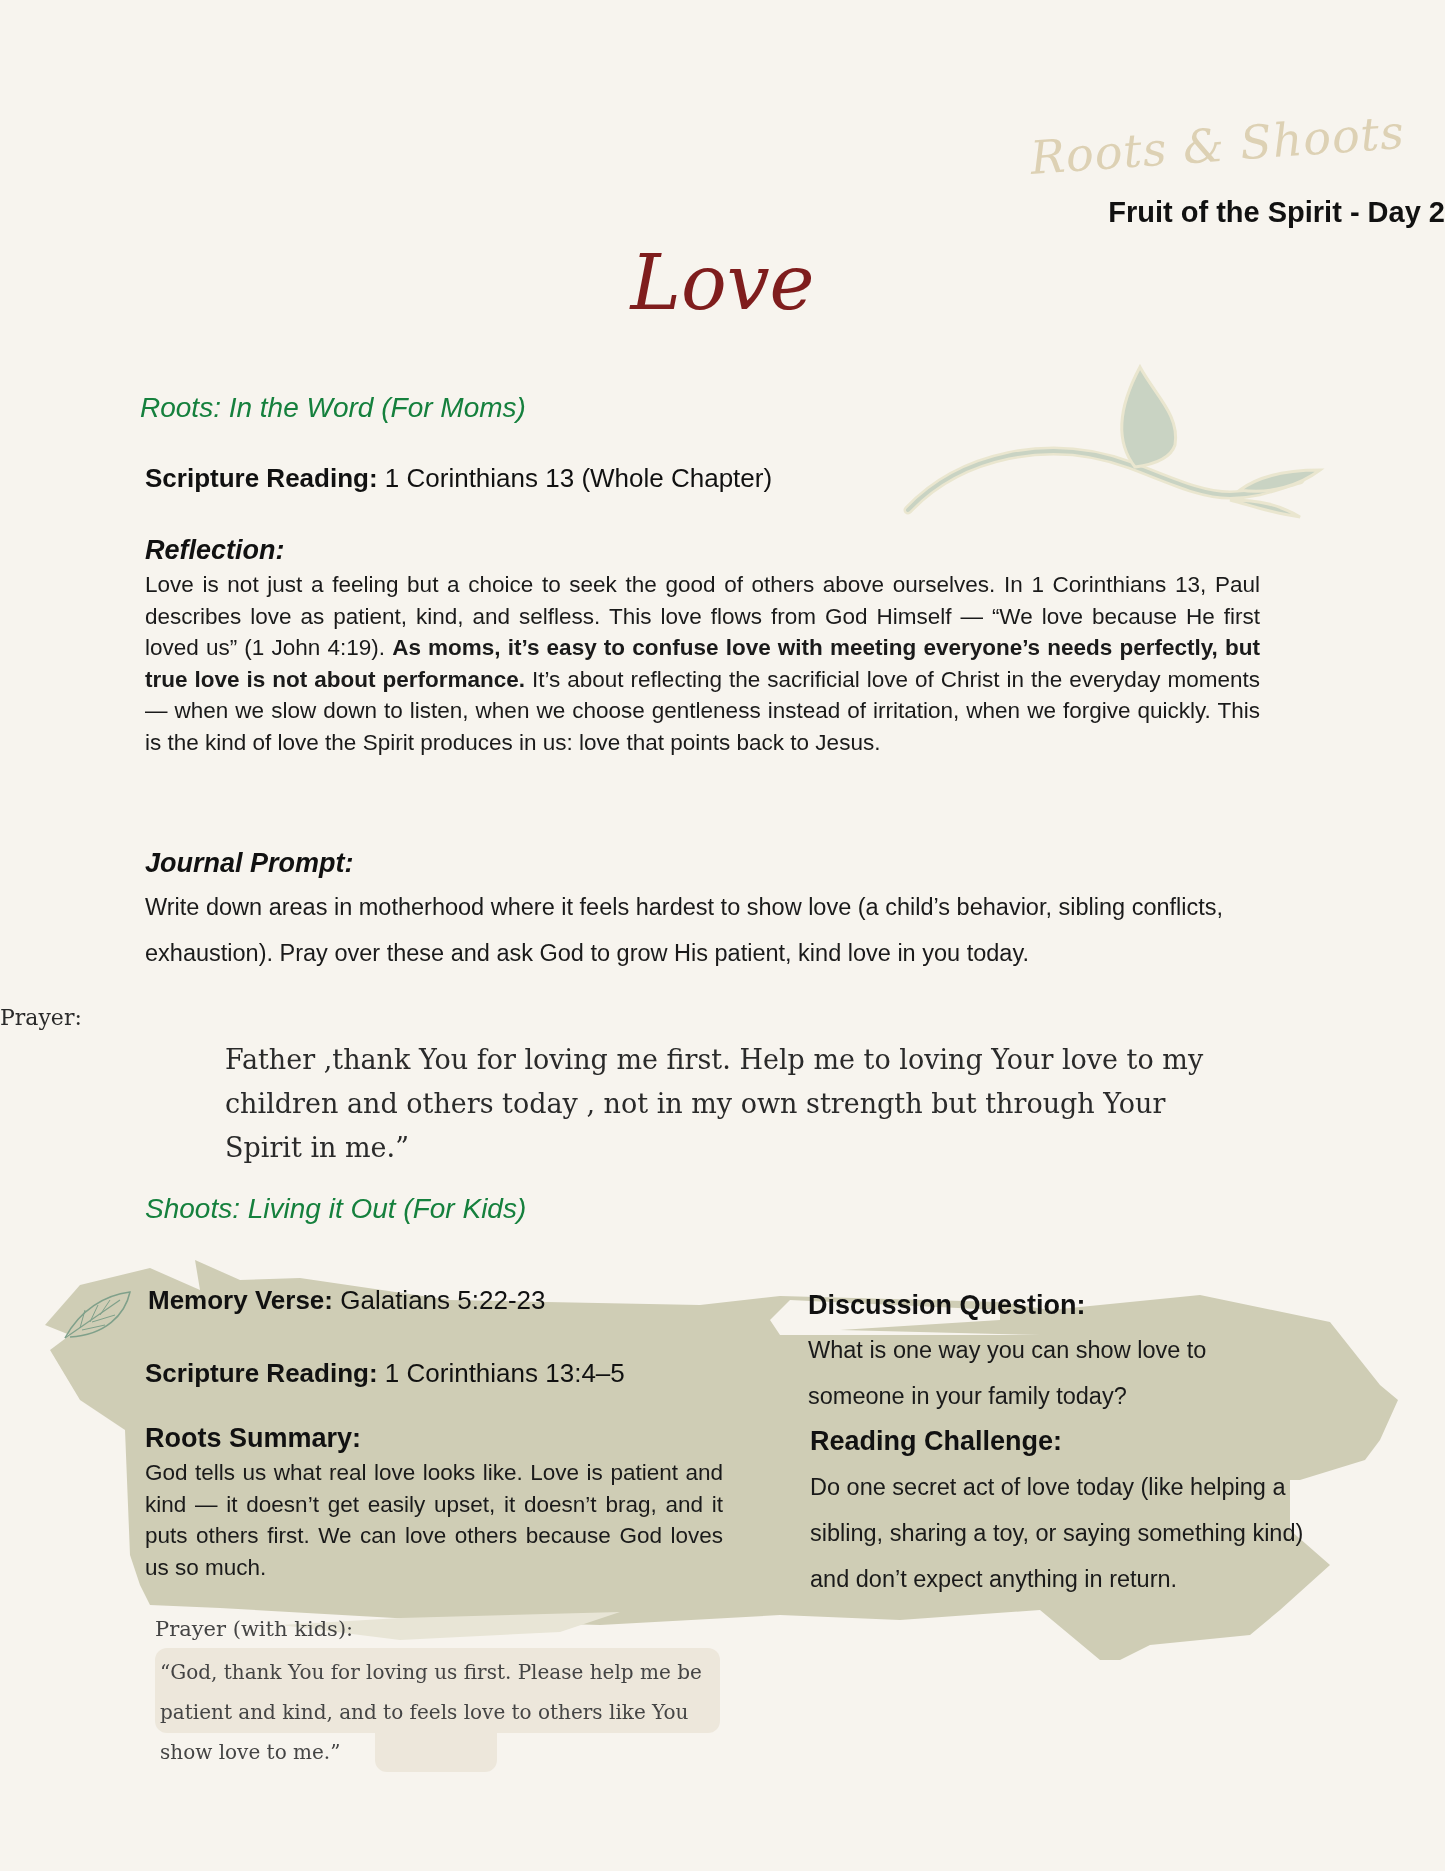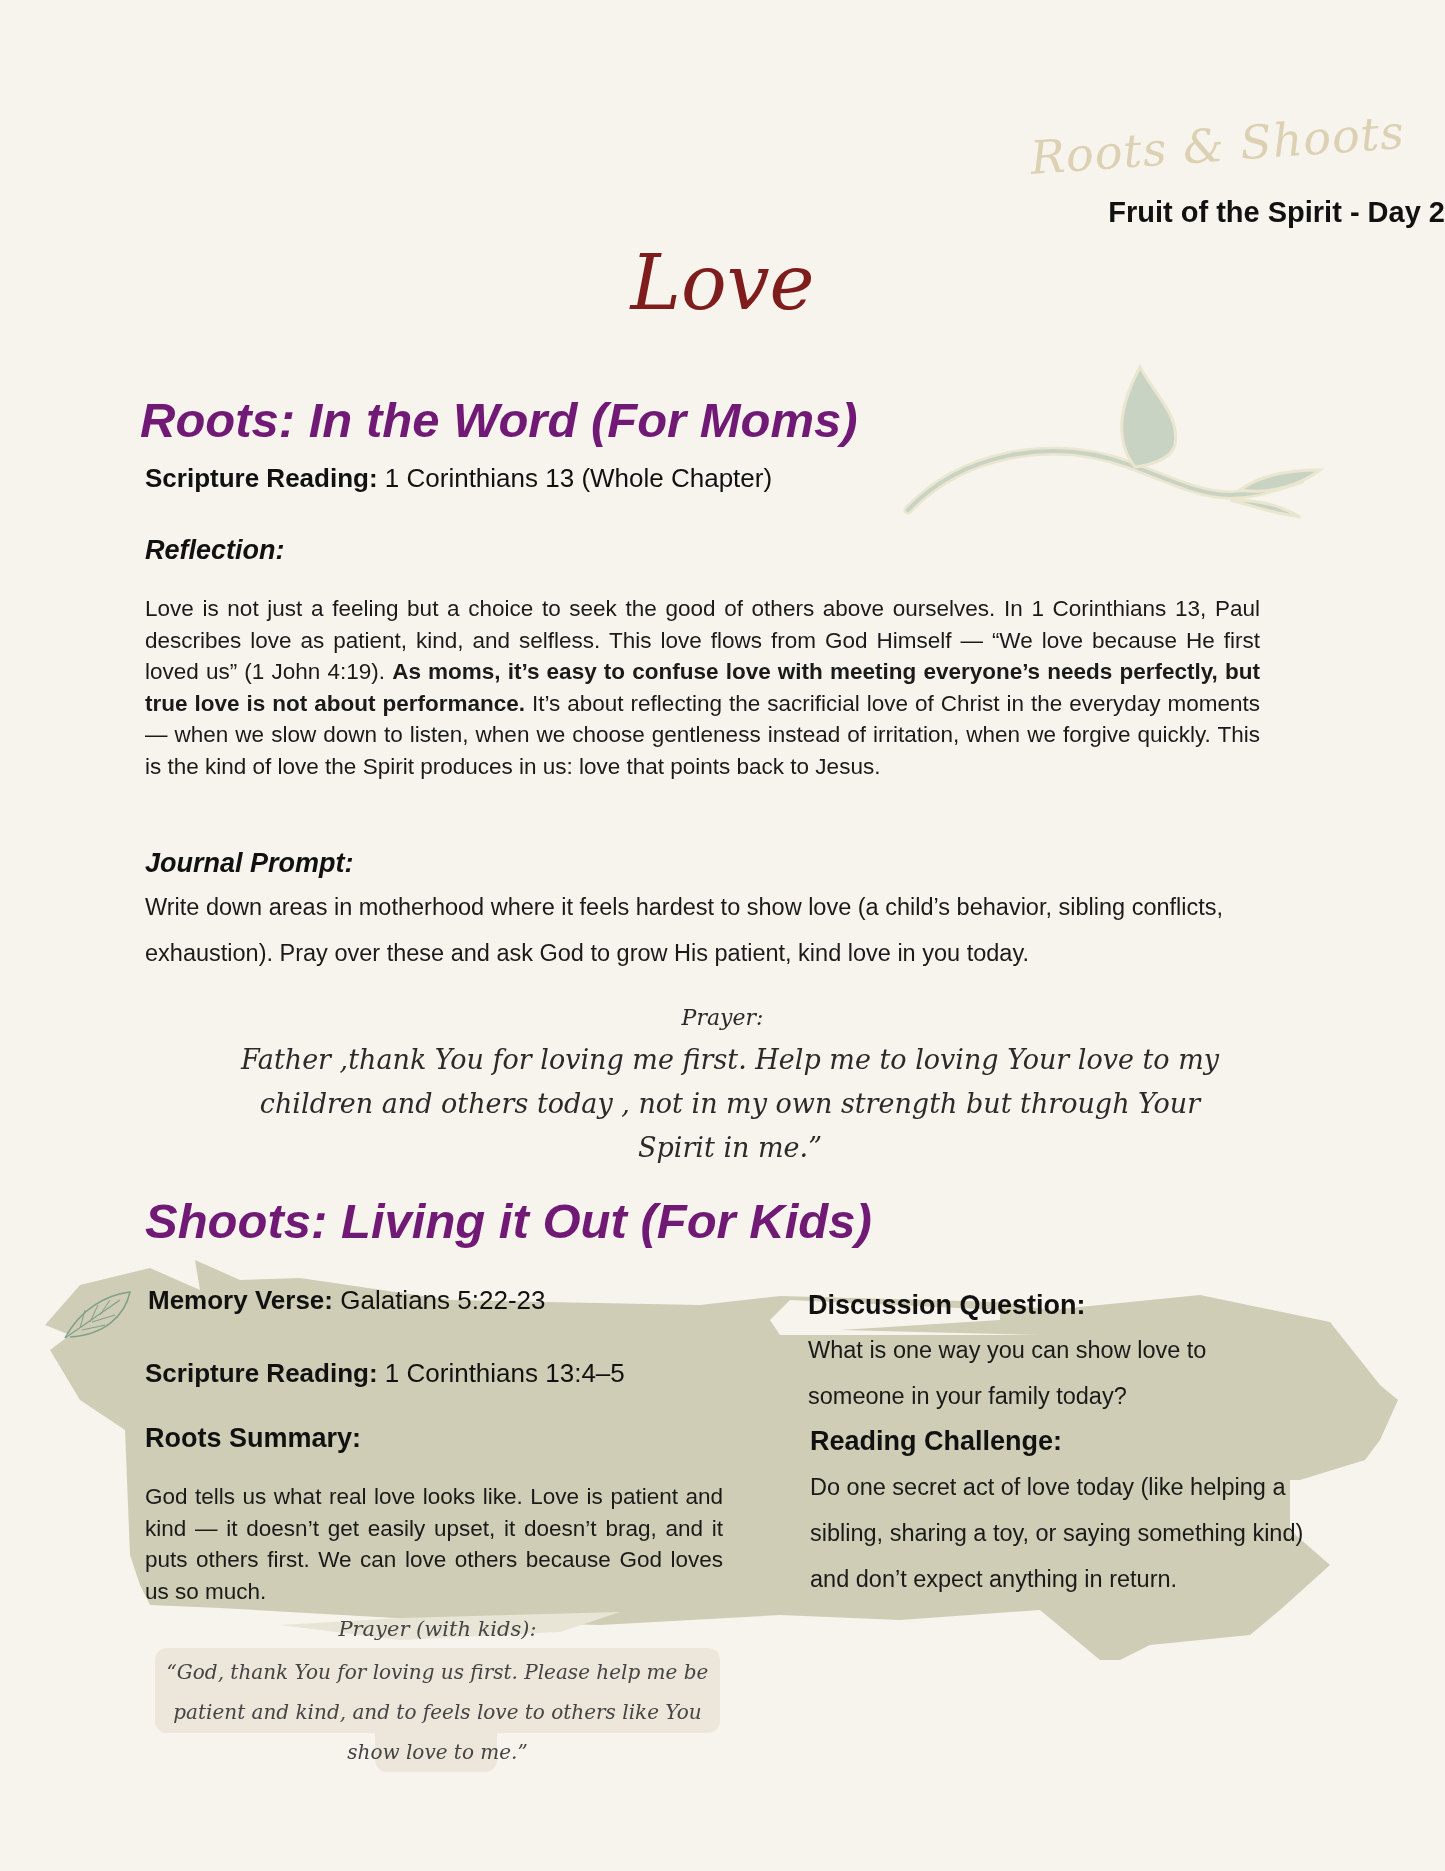--- a/index.html
+++ b/index.html
@@ -20,33 +20,33 @@
   .subtitle {
     left: 0; width: 1445px; top: 196px; text-align: right;
     font-weight: bold; font-size: 29px; color: #111;
   }
   .title {
     left: 0; width: 1445px; top: 238px; text-align: center;
     font-family: "DejaVu Serif", serif; font-style: italic;
     font-size: 76px; color: #7f1d1d;
   }
   .section-heading {
-    font-style: italic; font-size: 49px; color: #701a75; font-weight: bold;
+    font-style: italic; font-size: 28px; color: #15803d; font-weight: normal;
   }
   .label-line { font-size: 26px; }
   .label-line b { font-weight: bold; }
   .para {
-    font-size: 22.5px; line-height: 31.5px; text-align: justify; color: #1a1a1a; margin-top: 24px;
+    font-size: 22.5px; line-height: 31.5px; text-align: justify; color: #1a1a1a;
   }
   .para-left { font-size: 23.5px; line-height: 46px; color: #1a1a1a; }
   .h-italic { font-weight: bold; font-style: italic; font-size: 27px; }
   .h-bold { font-weight: bold; font-size: 27px; }
   .script {
-    font-family: "DejaVu Serif", serif; font-style: italic; color: #2a2a2a;
-    text-align: center;
+    font-family: "DejaVu Serif", serif; color: #2a2a2a;
+    text-align: left;
   }
   .kid-prayer-box {
     background: #ede7db; border-radius: 12px;
   }
 </style>
 </head>
 <body>
 
 <div class="abs brand">Roots &amp; Shoots</div>
 

